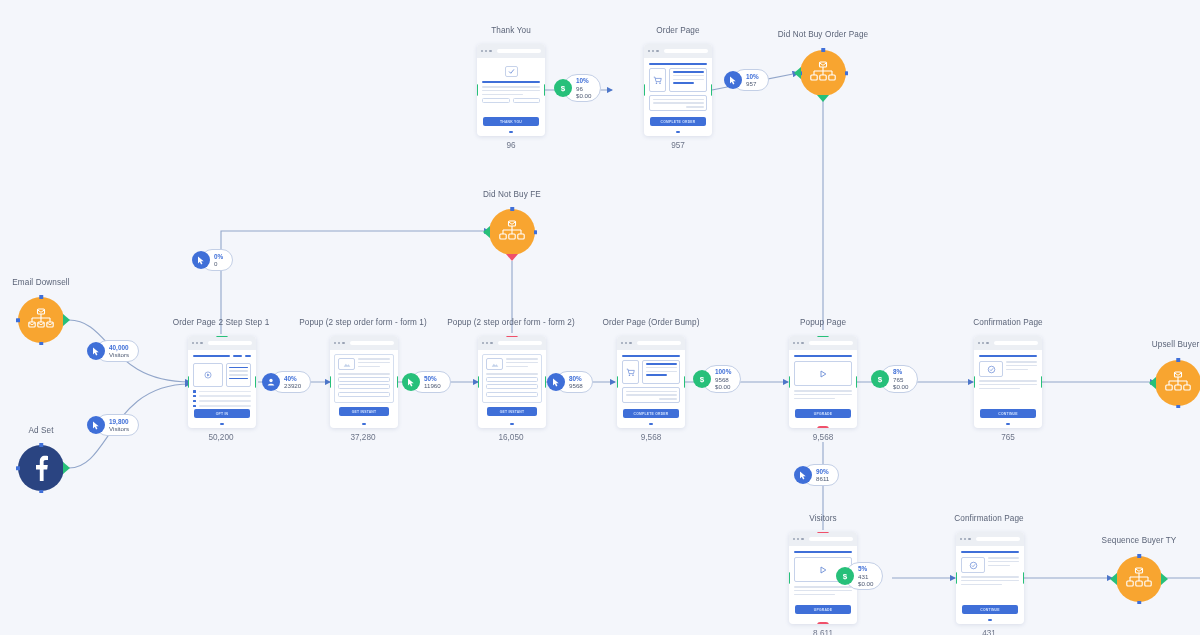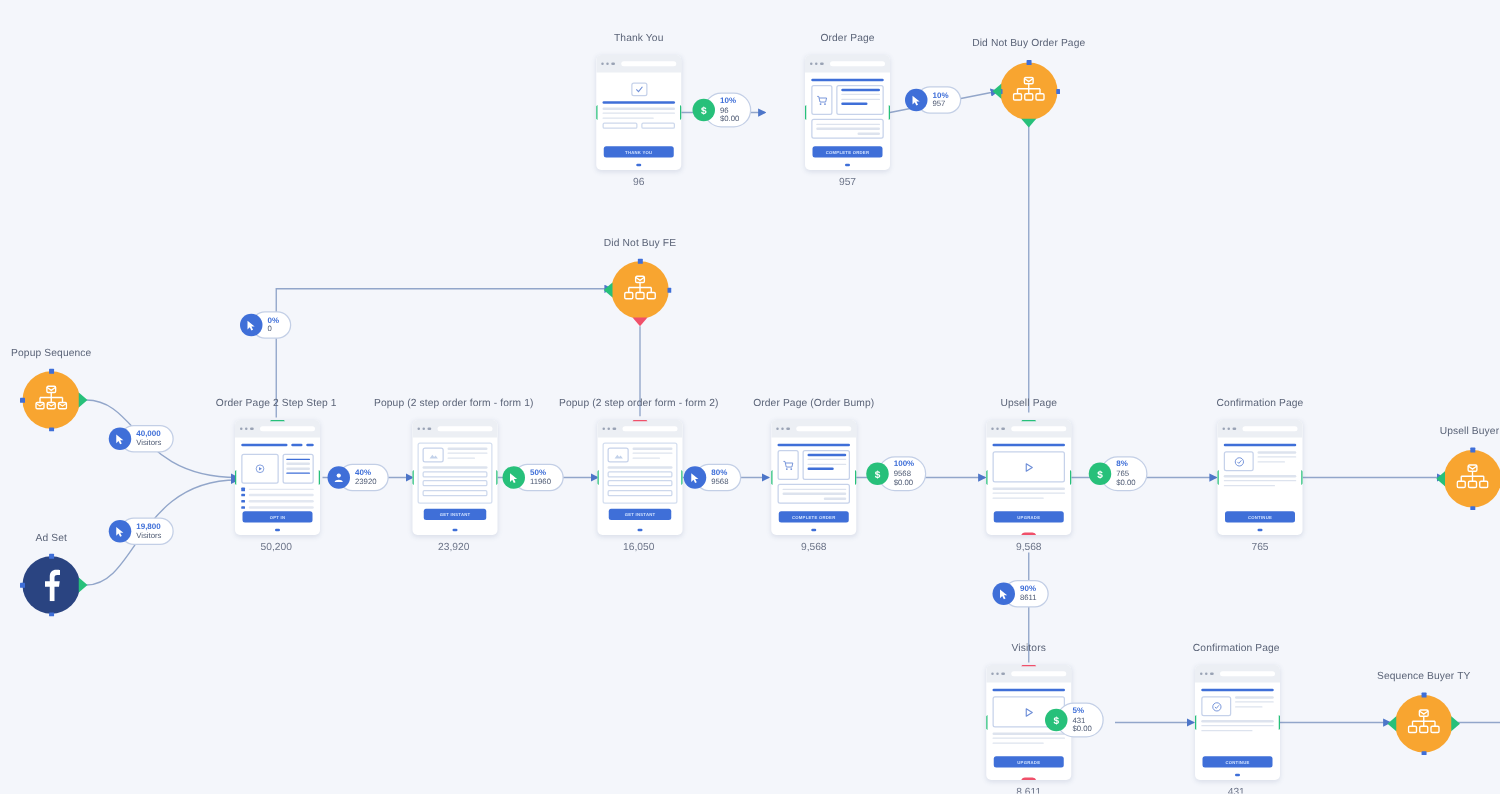--- a/index.html
+++ b/index.html
@@ -231,21 +231,21 @@
       <path d="M1165,578 L1200,578"></path>
 
       <path d="M823,96 L823,330"></path>
 
       <path d="M545,90 L612,90" marker-end="url(#arr)"></path>
 
       <path d="M712,90 L798,73" marker-end="url(#arr)"></path>
     </g>
   </svg>
 
-  <div class="node-title" style="left:41px; top:278px;">Popup Sequence</div>
+  <div class="node-title" style="left:41px; top:278px;">Email Downsell</div>
   <div class="circle-node orange" style="left:18px; top:297px;">
     <svg width="26" height="24" viewBox="0 0 26 24">
       <rect x="9.5" y="1" width="7" height="5" rx="1" fill="none" stroke="#fff" stroke-width="1.1"></rect>
       <path d="M9.5,1.8 L13,4.3 L16.5,1.8" fill="none" stroke="#fff" stroke-width="1"></path>
       <path d="M13,6 L13,10 M4,10 L22,10 M4,10 L4,14 M13,10 L13,14 M22,10 L22,14" stroke="#fff" stroke-width="1.1"></path>
       <rect x="0.8" y="14" width="6.4" height="5" rx="1" fill="none" stroke="#fff" stroke-width="1.1"></rect>
       <path d="M0.8,14.7 L4,16.8 L7.2,14.7" fill="none" stroke="#fff" stroke-width=".9"></path>
       <rect x="9.8" y="14" width="6.4" height="5" rx="1" fill="none" stroke="#fff" stroke-width="1.1"></rect>
       <path d="M9.8,14.7 L13,16.8 L16.2,14.7" fill="none" stroke="#fff" stroke-width=".9"></path>
       <rect x="18.8" y="14" width="6.4" height="5" rx="1" fill="none" stroke="#fff" stroke-width="1.1"></rect>
@@ -486,21 +486,21 @@
         <span class="pc-field" style="display:block;"></span>
         <span class="pc-field" style="display:block;"></span>
         <span class="pc-field" style="display:block;"></span>
       </div>
     </div>
     <div class="pc-cta" style="left:9px;right:9px;bottom:12px;">GET INSTANT</div>
     <span class="pc-foot-dot"></span>
     <span class="side-green right"></span>
     <span class="side-green left"></span>
   </div>
-  <div class="node-count" style="left:363px; top:433px;">23,920</div>
+  <div class="node-count" style="left:363px; top:433px;">37,280</div>
 
   <div class="node-title" style="left:511px; top:318px;">Popup (2 step order form - form 2)</div>
   <div class="page-card" style="left:478px; top:336px;">
     <span class="nub nub-red-top"></span>
     <div class="pc-bar">
       <i class="pc-dot"></i>
         <i class="pc-dot"></i>
         <i class="pc-dot"></i>
       <span class="pc-url"></span>
     </div>
@@ -563,21 +563,21 @@
         <span class="pc-line" style="display:block;margin-left:auto;width:35%;"></span>
       </div>
     </div>
     <div class="pc-cta">COMPLETE ORDER</div>
     <span class="pc-foot-dot"></span>
     <span class="side-green right"></span>
     <span class="side-green left"></span>
   </div>
   <div class="node-count" style="left:651px; top:433px;">9,568</div>
 
-  <div class="node-title" style="left:823px; top:318px;">Upsell Page</div>
+  <div class="node-title" style="left:823px; top:318px;">Popup Page</div>
   <div class="page-card" style="left:789px; top:336px;">
     <span class="nub nub-green-top"></span>
     <div class="pc-bar">
       <i class="pc-dot"></i>
         <i class="pc-dot"></i>
         <i class="pc-dot"></i>
       <span class="pc-url"></span>
     </div>
     <div class="pc-body">
       <div class="pc-hr" style="margin-bottom:4px;"></div>

